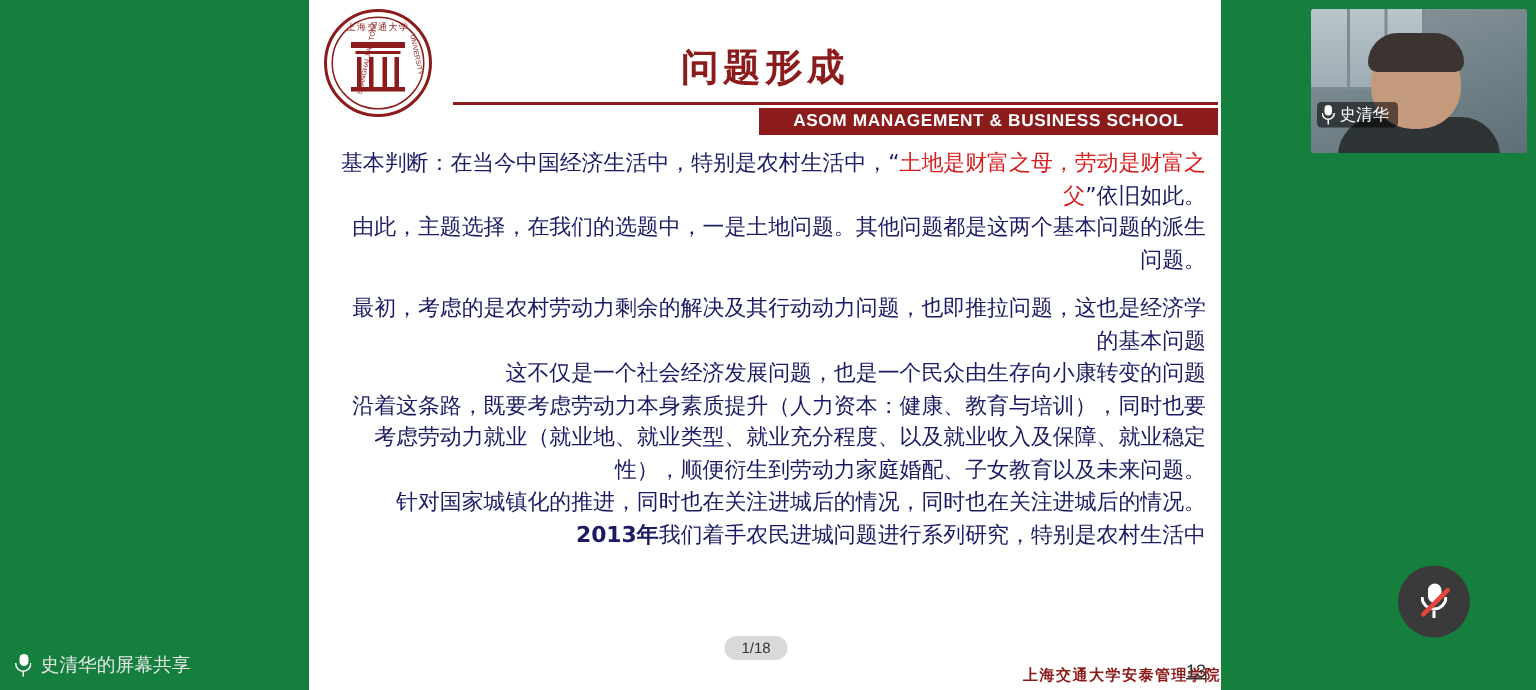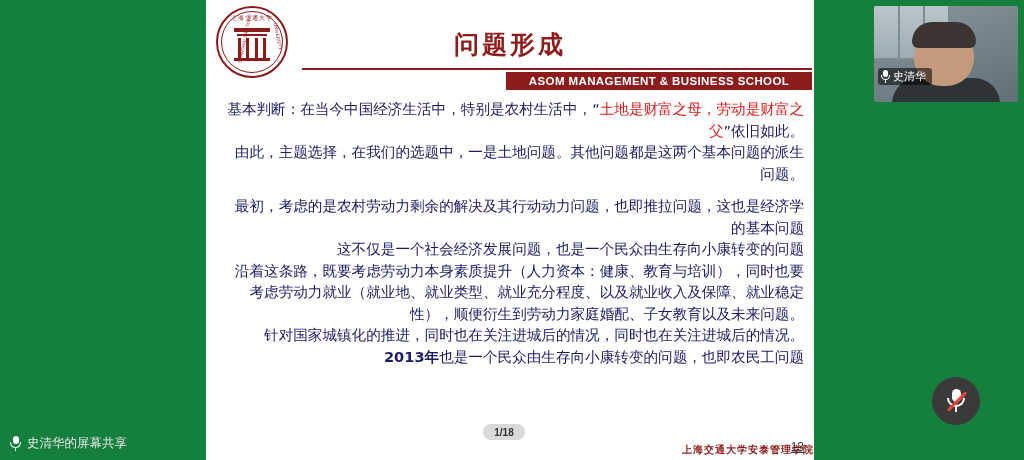--- a/index.html
+++ b/index.html
@@ -161,21 +161,20 @@
     top: 424px;
     width: 42px;
     height: 16px;
     background: #d9d9d9;
     border-radius: 8px;
     color: #333;
     font-size: 10px;
     display: flex;
     align-items: center;
     justify-content: center;
-    font-weight: bold;
   }
   #slide-footer {
     position: absolute;
     left: 0;
     top: 443px;
     width: 608px;
     text-align: right;
     font-family: "DejaVu Sans", sans-serif;
     font-size: 10px;
     color: #8c1b1b;
@@ -396,21 +395,21 @@
     <div id="slide-body">
       <div class="para">
         <span>基本判断：在当今中国经济生活中，特别是农村生活中，“</span><span class="red">土地是财富之母，劳动是财富之父</span><span>”依旧如此。</span>
       </div>
       <div class="para">由此，主题选择，在我们的选题中，一是土地问题。其他问题都是这两个基本问题的派生问题。</div>
       <div class="gap"></div>
       <div class="para">最初，考虑的是农村劳动力剩余的解决及其行动动力问题，也即推拉问题，这也是经济学的基本问题</div>
       <div class="para">这不仅是一个社会经济发展问题，也是一个民众由生存向小康转变的问题</div>
       <div class="para">沿着这条路，既要考虑劳动力本身素质提升（人力资本：健康、教育与培训），同时也要考虑劳动力就业（就业地、就业类型、就业充分程度、以及就业收入及保障、就业稳定性），顺便衍生到劳动力家庭婚配、子女教育以及未来问题。</div>
       <div class="para">
-        <span>针对国家城镇化的推进，同时也在关注进城后的情况，同时也在关注进城后的情况。</span><span class="bold">2013年</span><span>也是一个民众由生存向小康转变的问题，也即农民工问题</span>
+        <span>针对国家城镇化的推进，同时也在关注进城后的情况，同时也在关注进城后的情况。</span><span class="bold">2013年</span><span>我们着手农民进城问题进行系列研究，特别是农村生活中</span>
       </div>
     </div>
 
     <div id="page-pill">1/18</div>
     <div id="slide-footer">上海交通大学安泰管理学院</div>
     <div id="slide-number">13</div>
   </div>
 
   <div id="video-tile">
     <div id="video-bg"></div>

